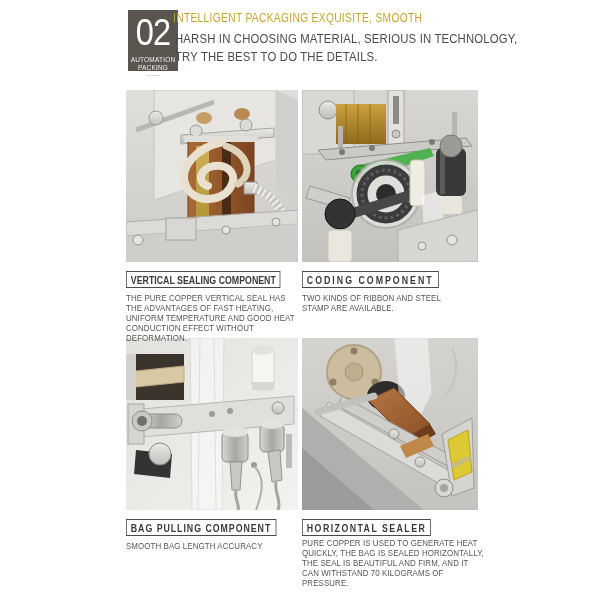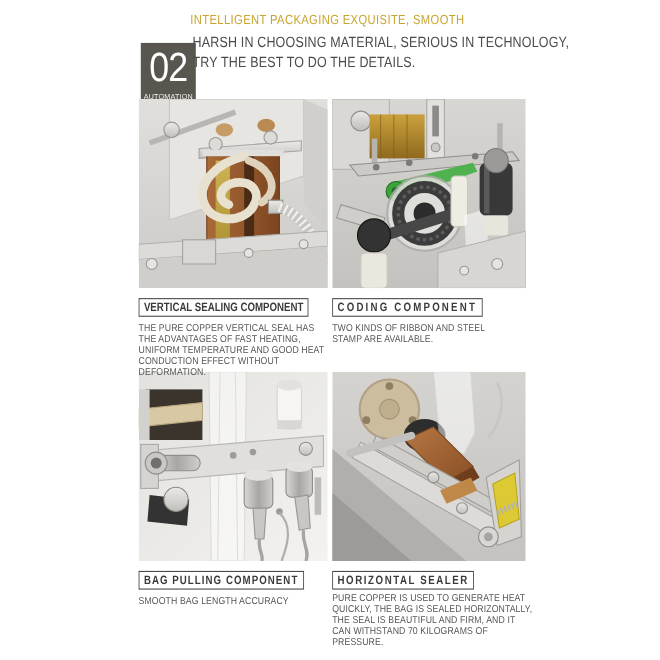--- a/index.html
+++ b/index.html
@@ -1,21 +1,21 @@
 <!DOCTYPE html>
 <html><head>
 <meta charset="utf-8">
 <style>
   html,body{margin:0;padding:0;background:#ffffff;}
   .page{position:relative;width:600px;height:600px;background:#ffffff;overflow:hidden;
         font-family:"Liberation Sans",sans-serif;}
 
   
   .badge{position:absolute;left:128px;top:10px;width:50px;height:61px;background:#59564f;
-         color:#fff;text-align:center;margin-top:29px;}
+         color:#fff;text-align:center;}
   .badge-num{font-size:37px;line-height:40px;margin-top:3px;font-weight:400;
              transform:scaleX(.88);transform-origin:center top;letter-spacing:-1px;}
   .badge-sub{font-size:6.5px;line-height:8px;letter-spacing:.2px;margin-top:3px;color:#f2f1ee;}
   .badge-underline{width:14px;height:1px;background:#dddcd9;margin:3px auto 0;}
 
   
   .tagline{position:absolute;left:173px;top:11px;font-size:12px;color:#c8a42e;
            white-space:nowrap;transform:scaleX(.85);transform-origin:left top;letter-spacing:.4px;}
   .subtitle{position:absolute;left:175px;top:30px;font-size:13.5px;line-height:17.5px;color:#4b4b4b;
             white-space:nowrap;transform:scaleX(.84);transform-origin:left top;letter-spacing:.2px;}

